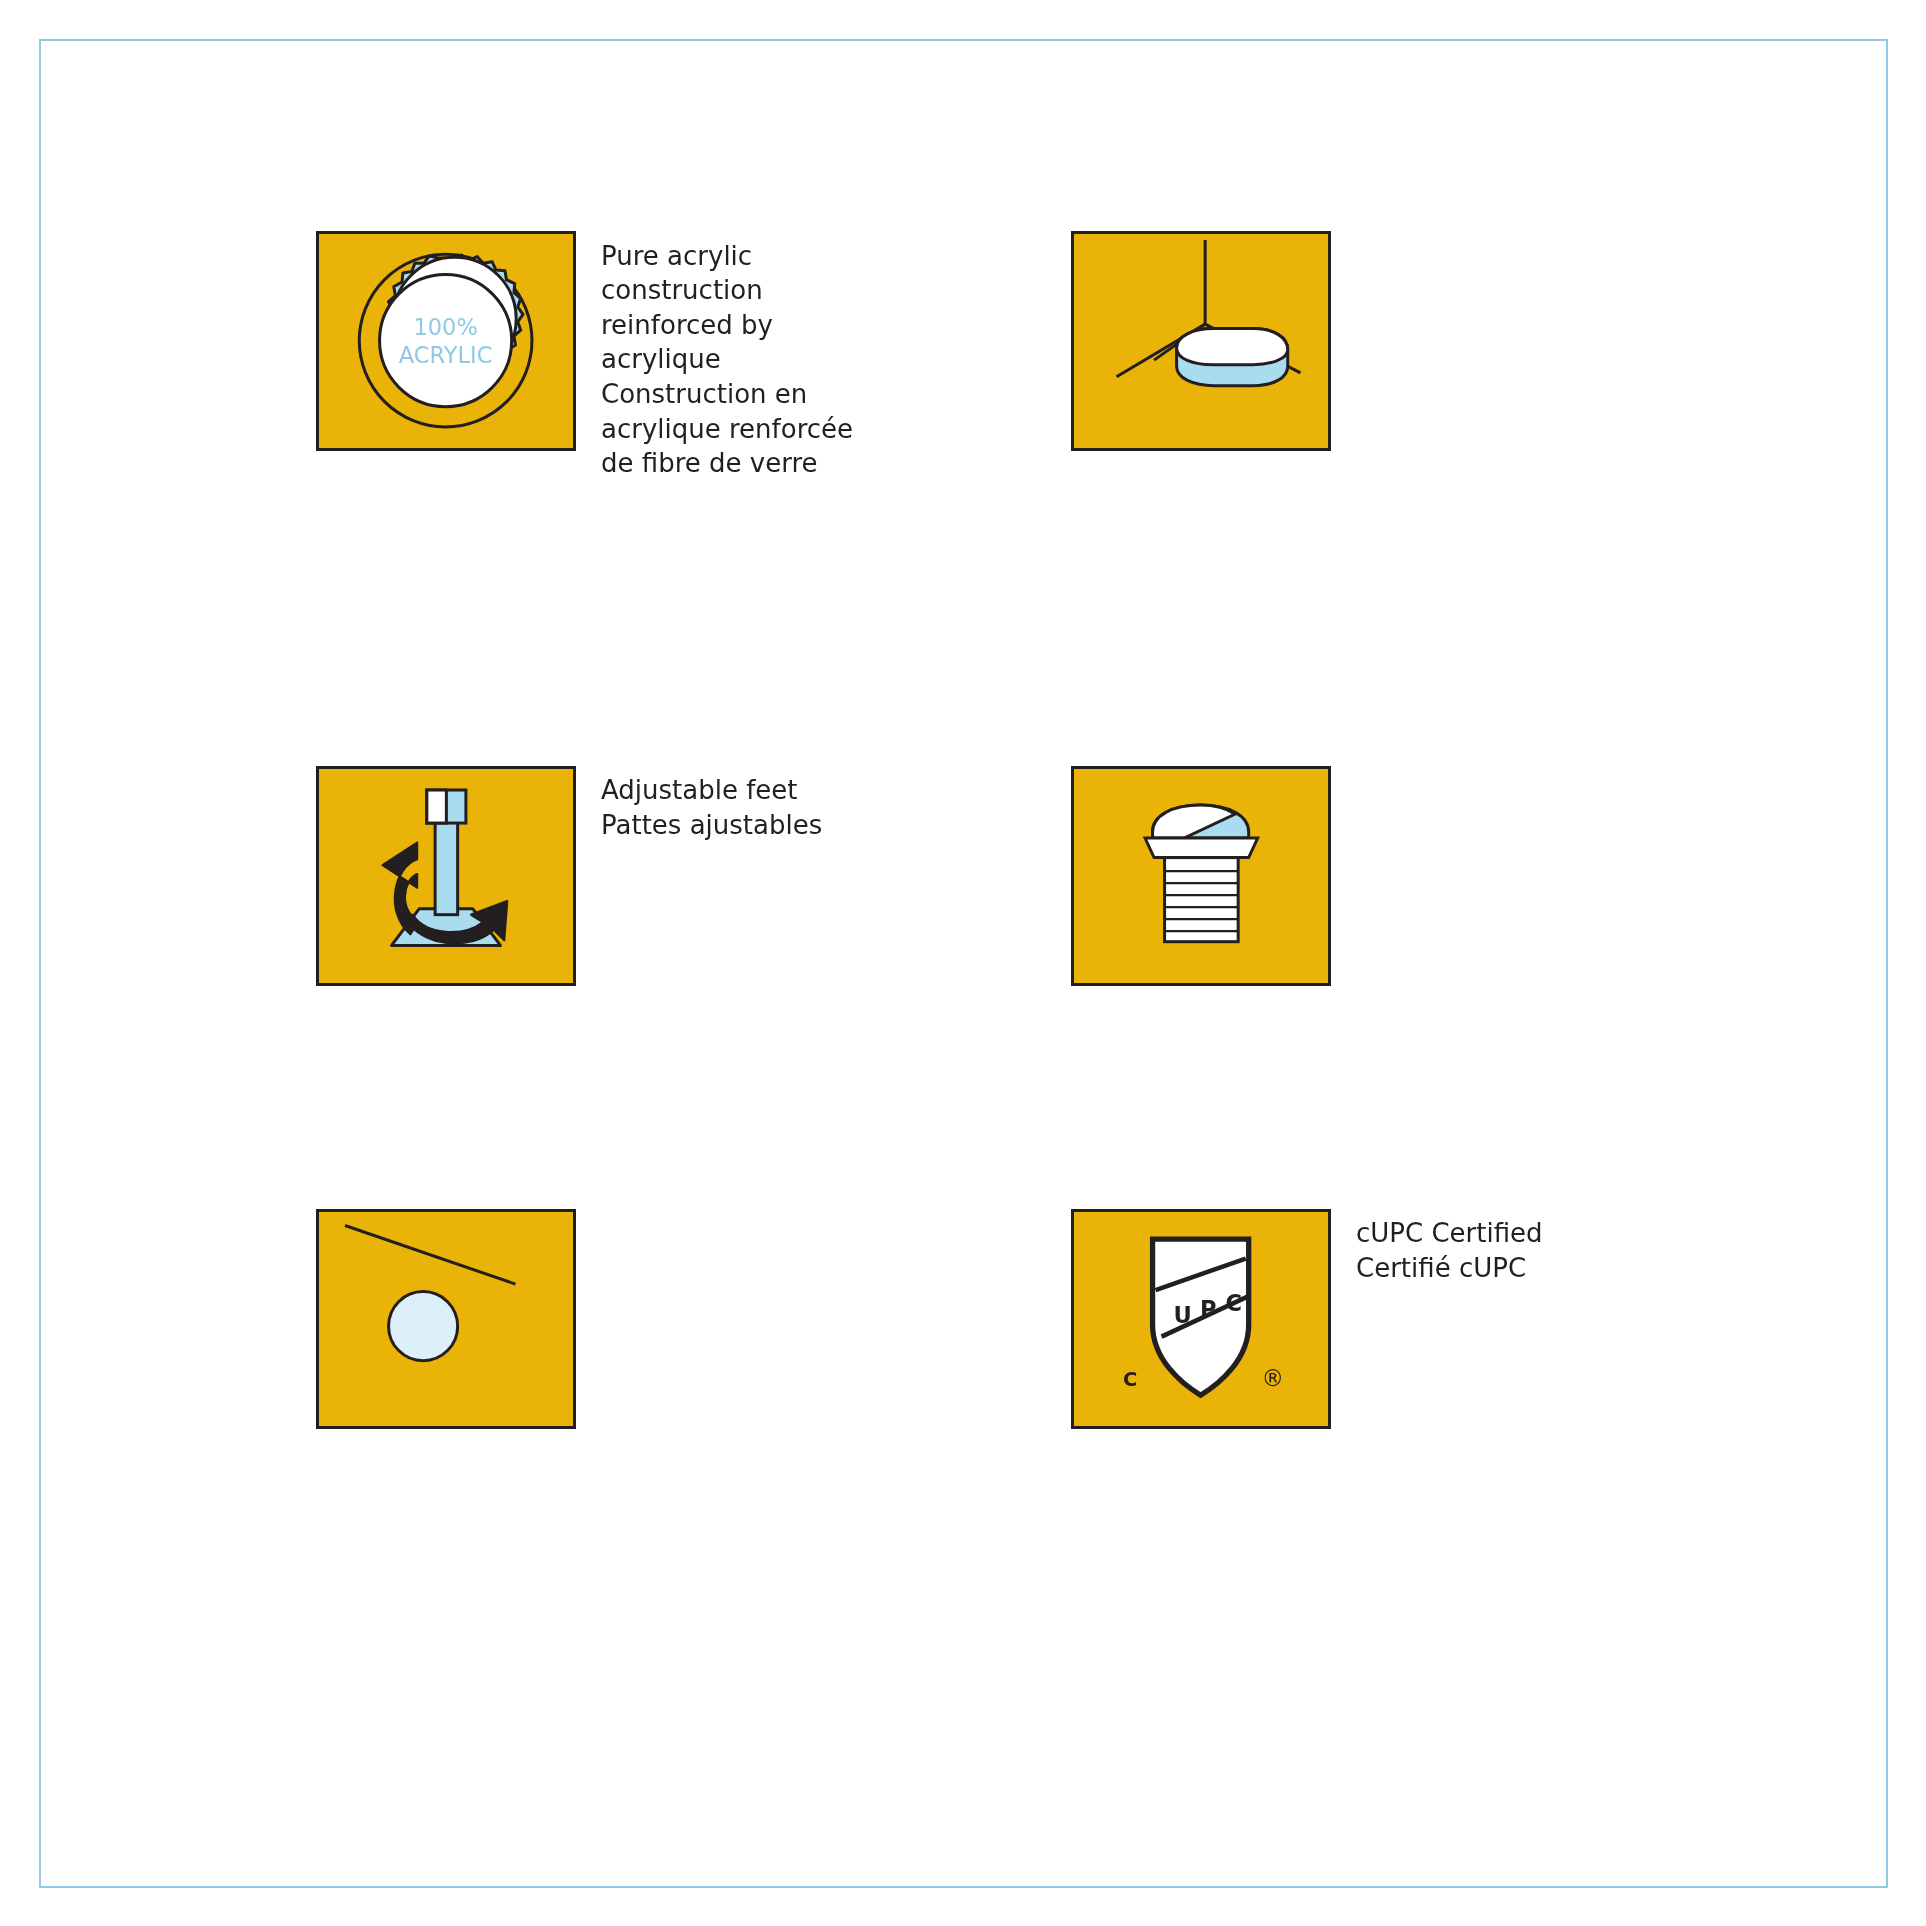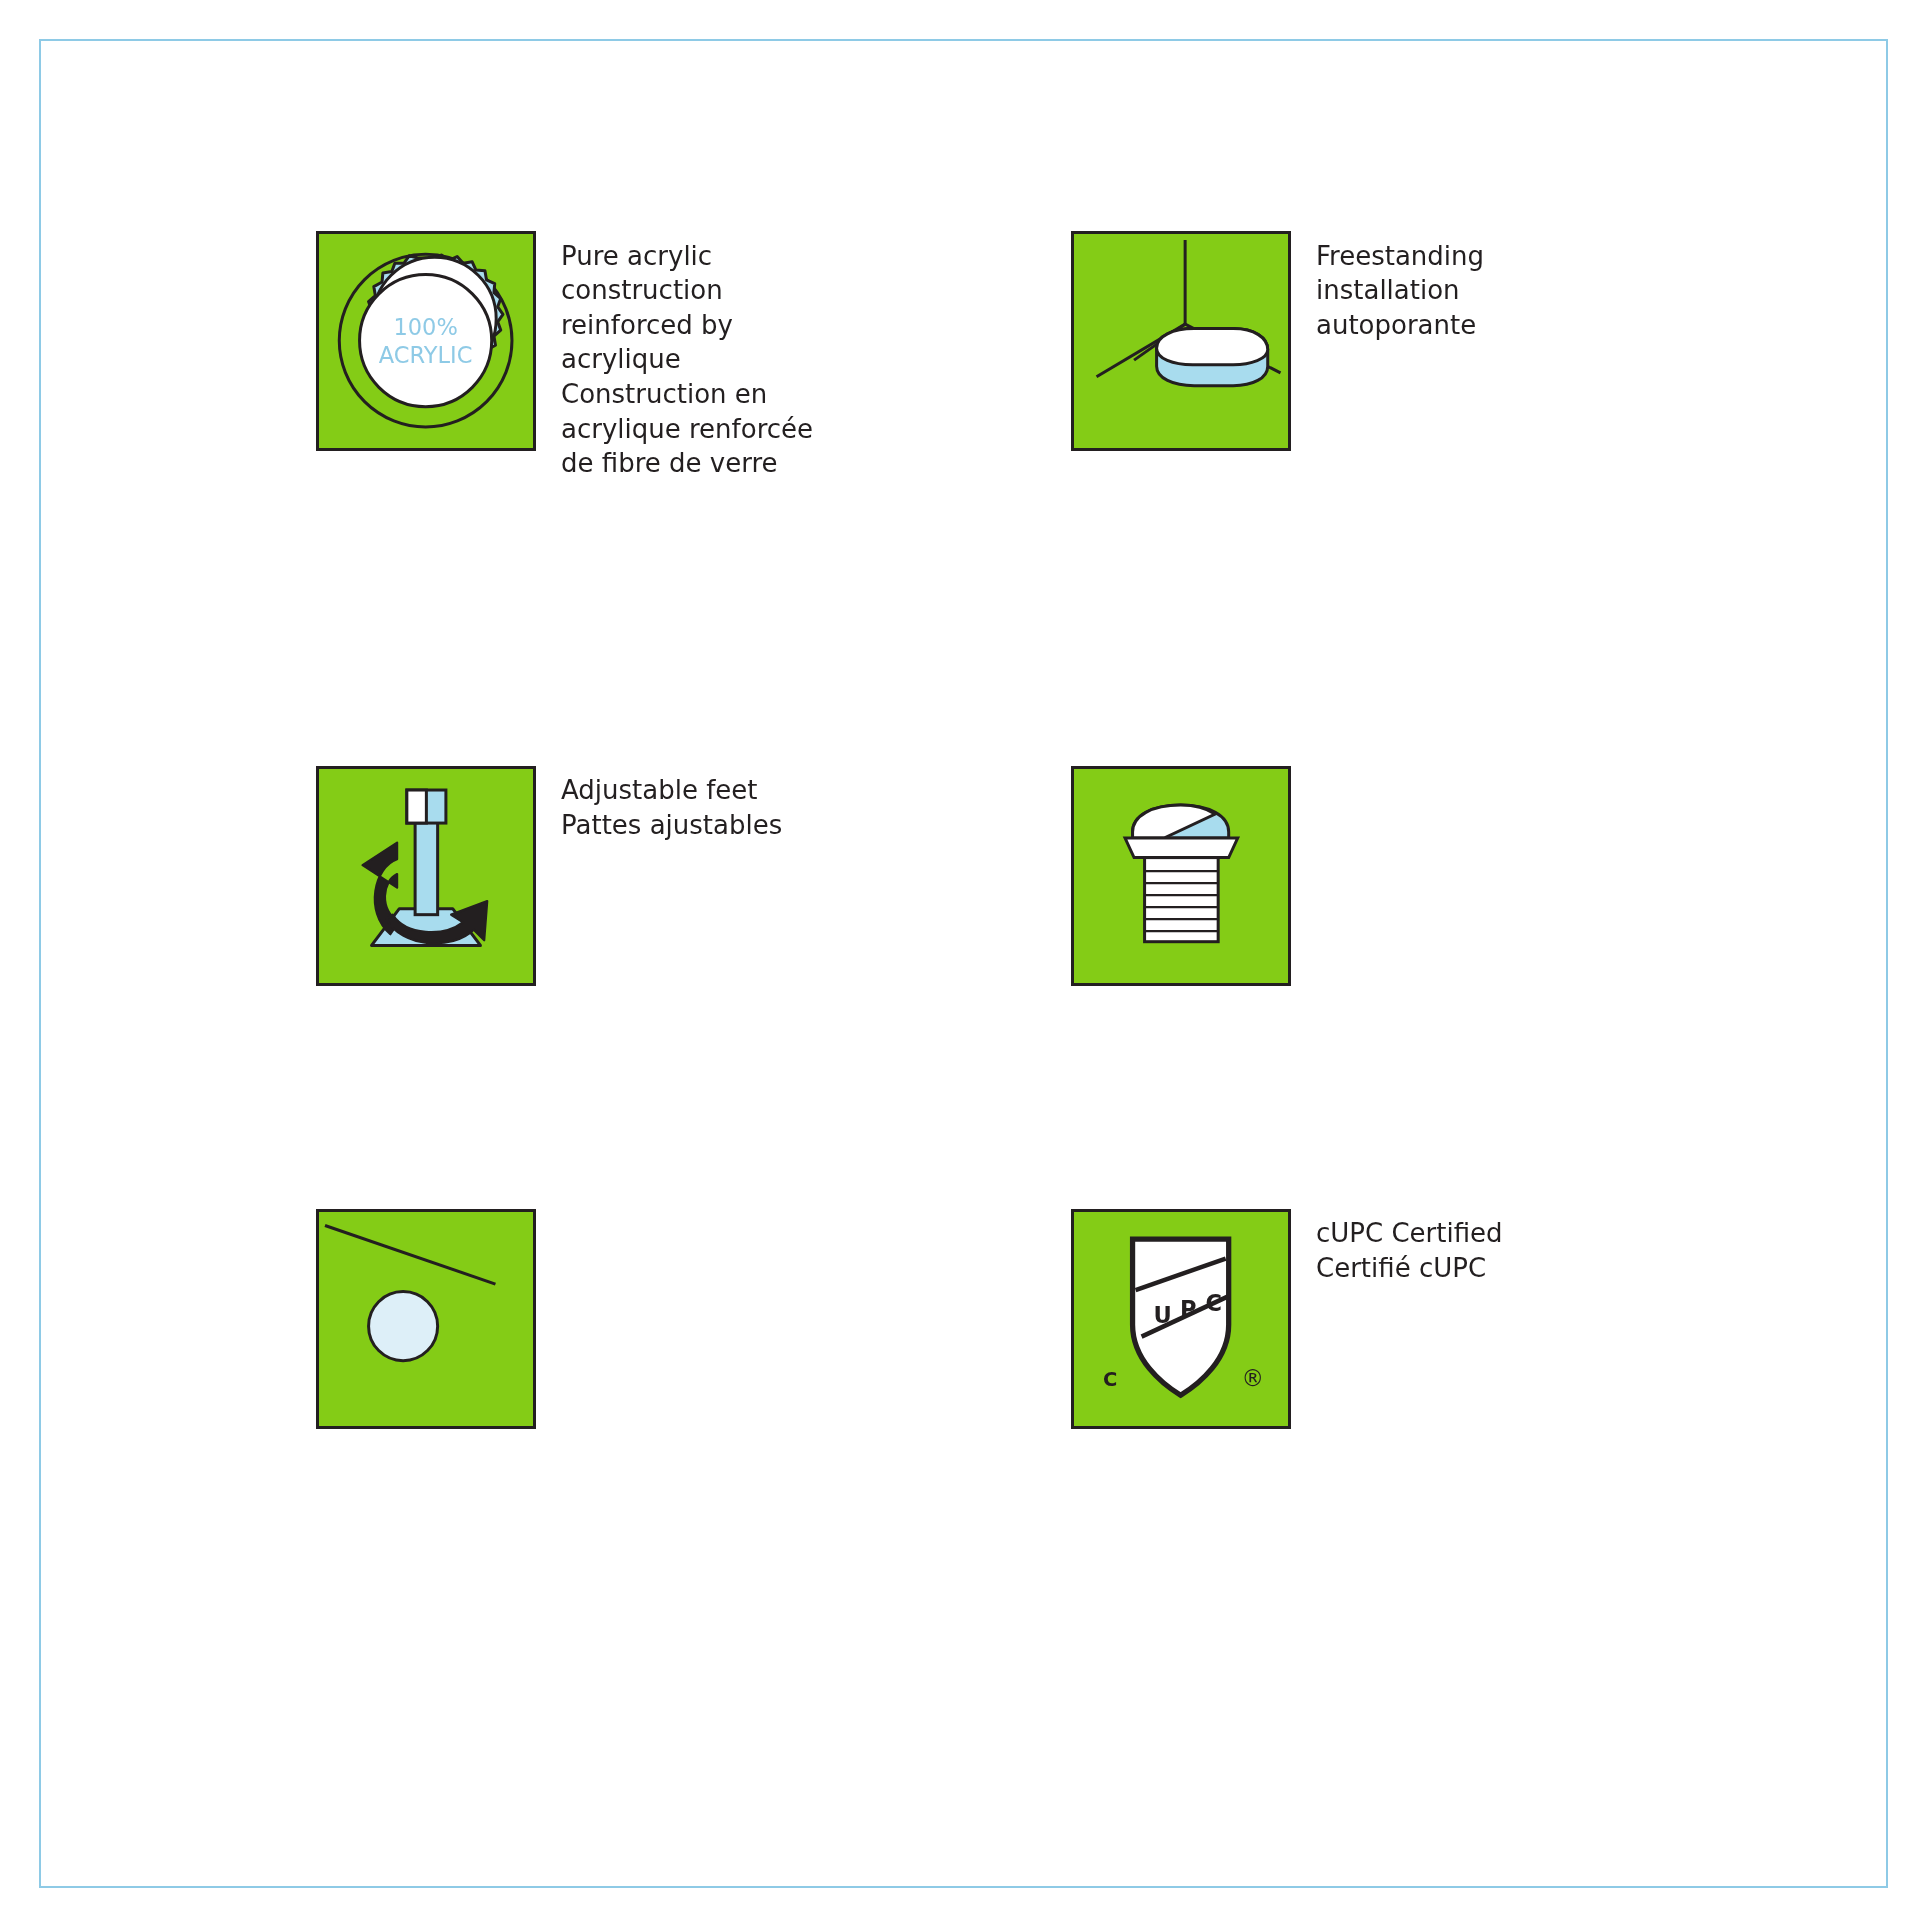--- a/index.html
+++ b/index.html
@@ -42,27 +42,27 @@
   }
   .feature {
     display: flex;
     flex-direction: row;
     align-items: flex-start;
   }
   .col-left { width: 755px; }
   .col-right { width: 555px; }
 
   .icon-box {
-    width: 220px;
+    width: 260px;
     height: 220px;
     border: 3.1px solid #231f20;
     box-sizing: border-box;
     position: relative;
     flex: 0 0 auto;
-    background: #84cc16;
+    background: #eab308;
   }
   .icon-box svg { display: block; width: 100%; height: 100%; }
 
   .caption {
     margin-left: 25px;
     padding-top: 7.7px;
     font-size: 26px;
     line-height: 1.33;
     color: #231f20;
     max-width: 478px;
@@ -122,25 +122,20 @@
               <path d="M148 120 L30 190"></path>
               <path d="M148 120 L275 185"></path>
               <path d="M80 168 L148 120"></path>
             </g>
             <g>
               <path d="M110 152 C110 136 132 126 160 126 L212 126 C240 126 258 138 258 154 L258 176 C258 192 238 202 212 202 L160 202 C132 202 110 192 110 176 Z" fill="#a8dcee" stroke="#231f20" stroke-width="4"></path>
               <path d="M110 152 C110 136 132 126 160 126 L212 126 C240 126 258 138 258 154 C258 166 236 174 212 174 L158 174 C132 174 110 166 110 152 Z" fill="#ffffff" stroke="#231f20" stroke-width="4"></path>
             </g>
           </svg>
         </div>
-        <div class="caption">
-          <span class="en">Freestanding</span>
-          <span class="en">installation</span>
-          <span class="fr">autoporante</span>
-        </div>
       </div>
 
     </div>
 
     <div class="row-gap-1"></div>
 
     <div class="feature-row">
 
       <div class="feature col-left">
         <div class="icon-box">

